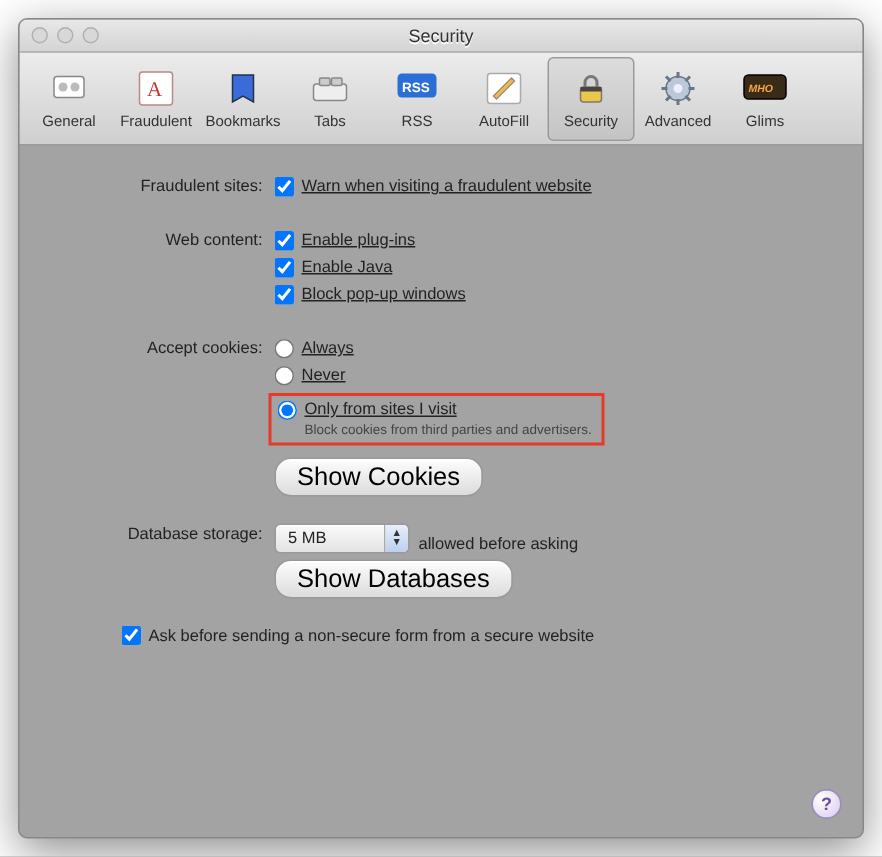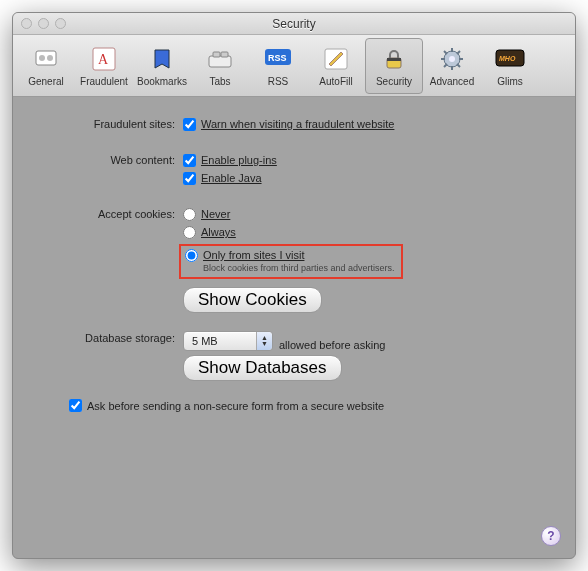--- a/index.html
+++ b/index.html
@@ -160,21 +160,21 @@
     border-top-right-radius: 4px;
     border-bottom-right-radius: 4px;
     font-size: 7px;
     line-height: 6px;
     color: #333;
   }
   .bottom-row {
     display: flex;
     align-items: center;
     gap: 5px;
-    margin: 10px 0 0 26px;
+    margin: 10px 0 0 38px;
   }
   .help-btn {
     position: absolute;
     right: 14px;
     bottom: 12px;
     width: 20px; height: 20px;
     border-radius: 50%;
     background: radial-gradient(circle at 30% 30%, #fff, #d9c9ee);
     border: 1px solid #9a8ac2;
     color: #6a4aa8;
@@ -309,33 +309,37 @@
       <div class="label-col">Web content:</div>
       <div class="field-col">
         <label class="check-line">
             <input type="checkbox" checked="" style="">
             <span>Enable plug-ins</span>
           </label>
         <label class="check-line">
             <input type="checkbox" checked="" style="">
             <span>Enable Java</span>
           </label>
+        <label class="check-line">
+            <input type="checkbox" checked="" style="">
+            <span>Block pop-up windows</span>
+          </label>
       </div>
     </div>
 
     <div class="row">
       <div class="label-col">Accept cookies:</div>
       <div class="field-col">
         <label class="radio-line">
             <input type="radio" name="ck" style="">
-            <span>Never</span>
+            <span>Always</span>
           </label>
         <label class="radio-line">
             <input type="radio" name="ck" style="">
-            <span>Always</span>
+            <span>Never</span>
           </label>
         <div class="highlight-box">
           <label class="radio-line" style="margin-bottom:0">
               <input type="radio" name="ck" checked="" style="">
               <span>Only from sites I visit</span>
             </label>
           <div class="subtext">Block cookies from third parties and advertisers.</div>
         </div>
         <div><button class="aqua-btn">Show Cookies</button></div>
       </div>

